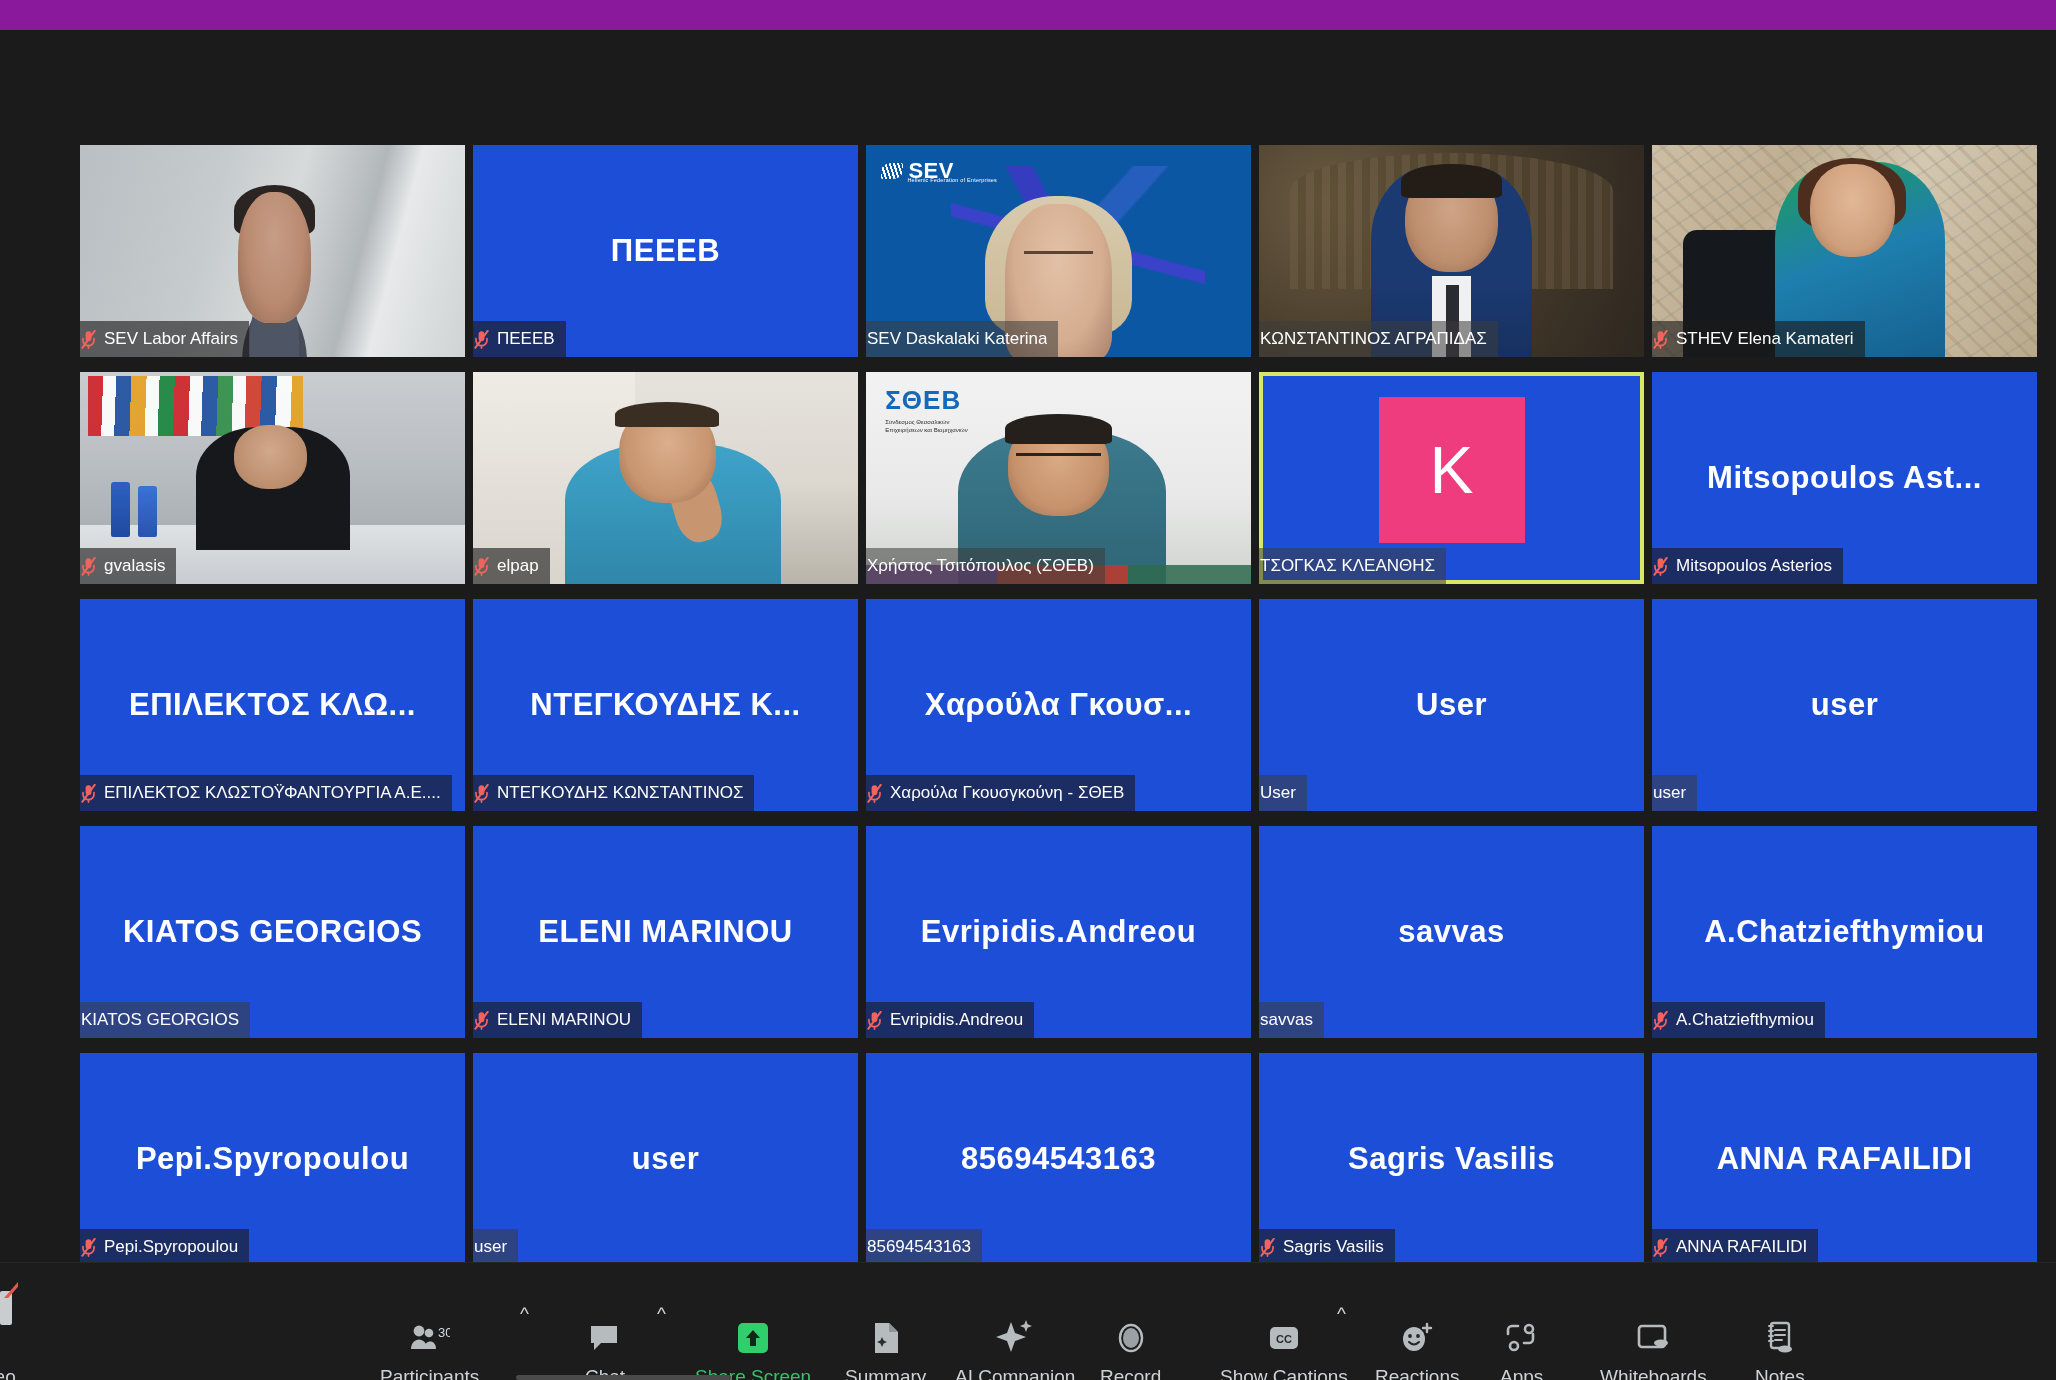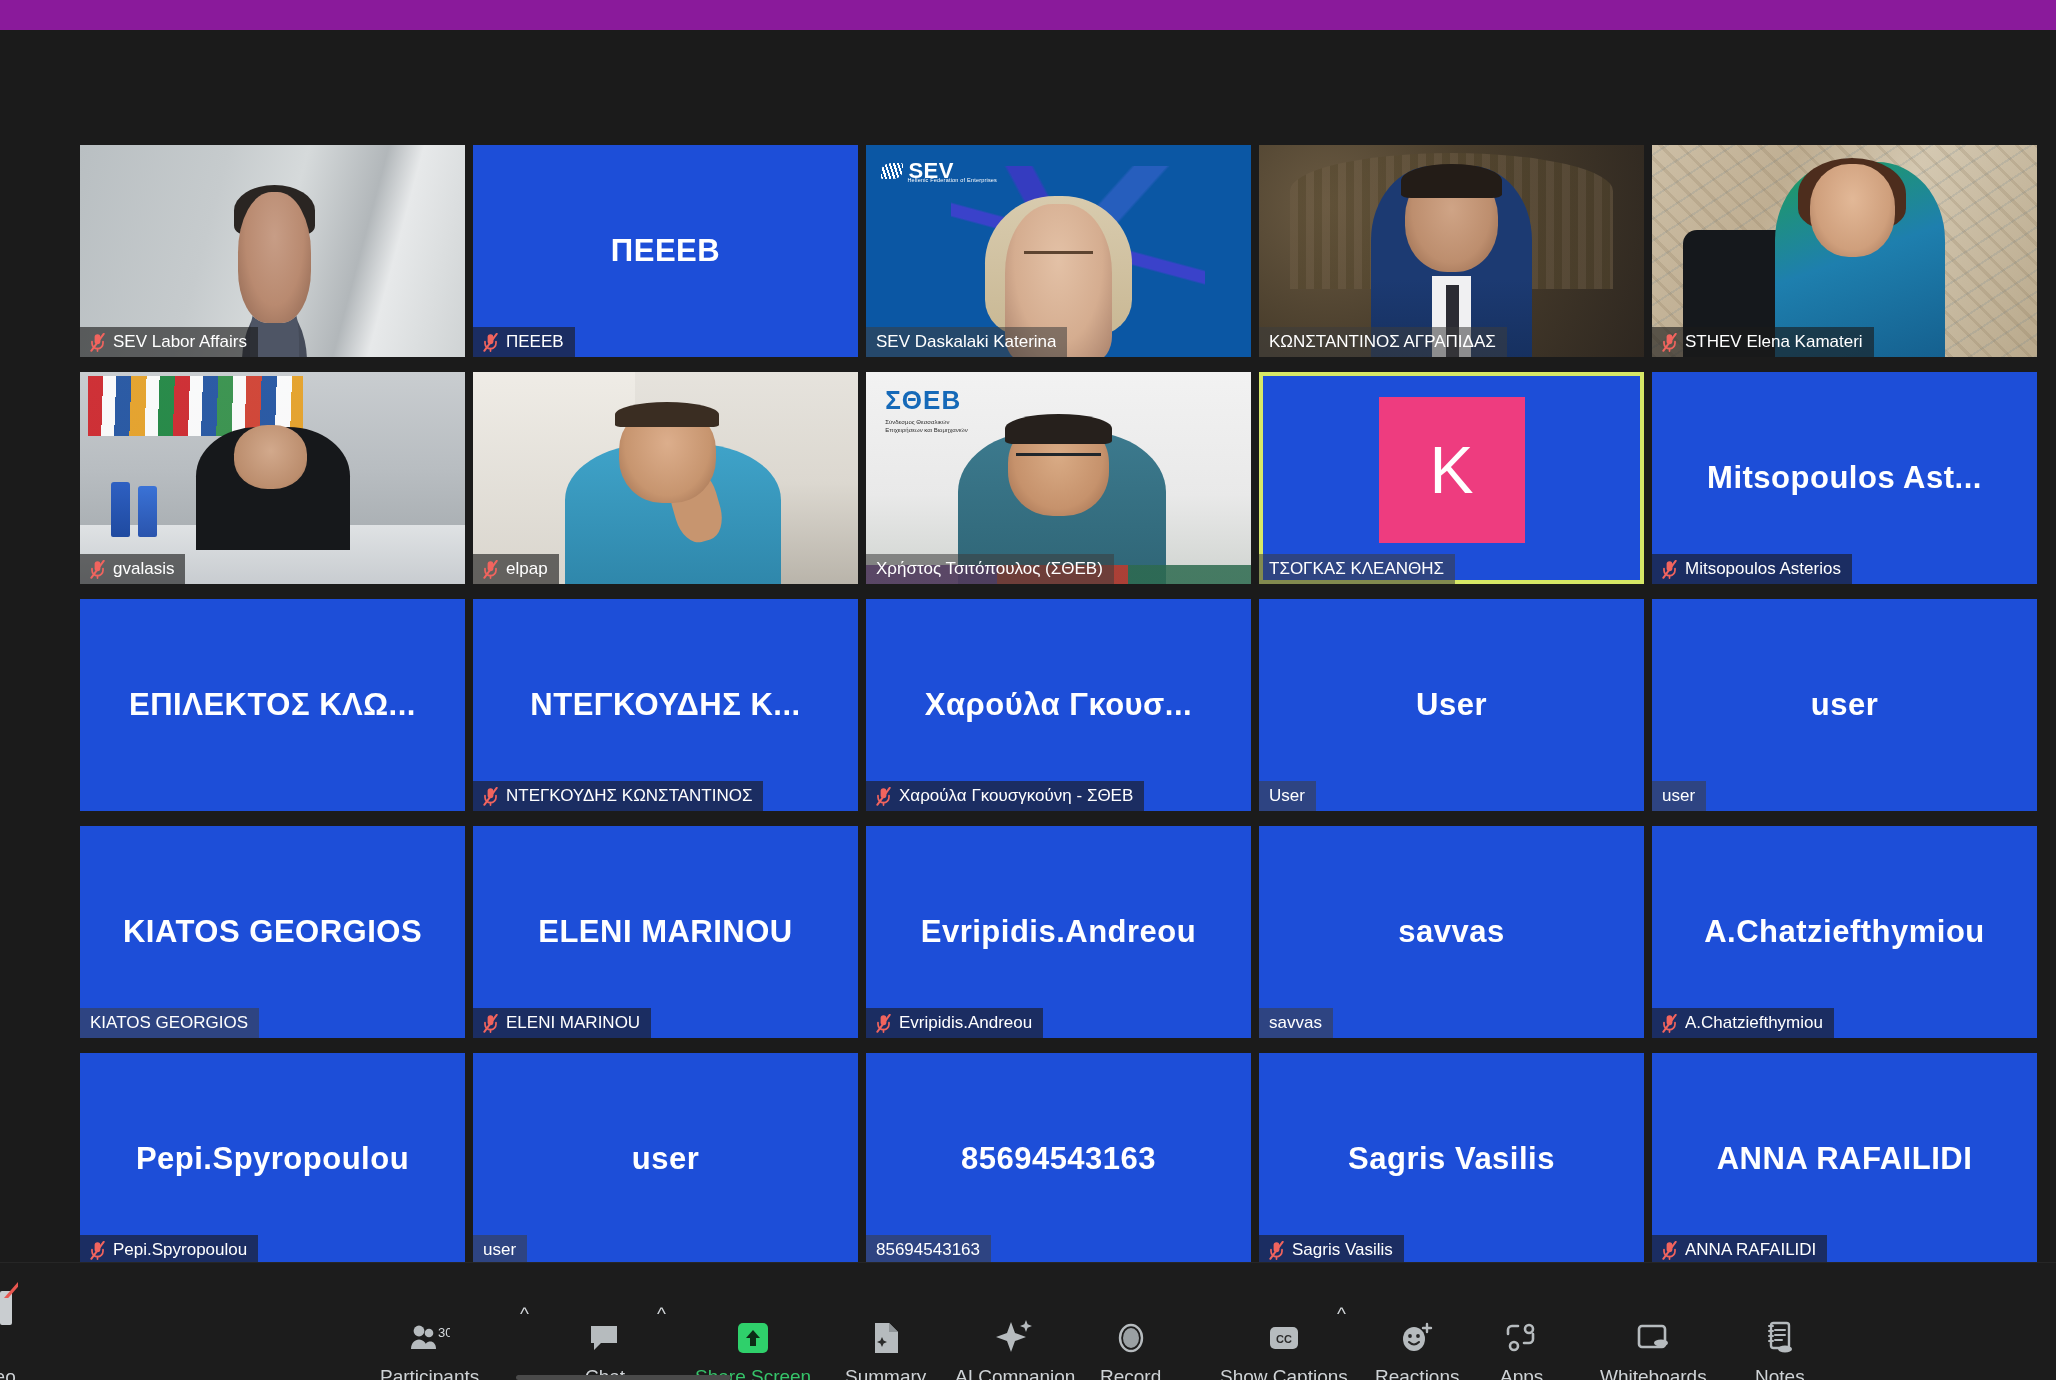--- a/index.html
+++ b/index.html
@@ -69,22 +69,22 @@
     font-size: 66px;
     font-weight: 300;
   }
 
   
   .name-label {
     position: absolute;
     left: 0; bottom: 0;
     display: flex; align-items: center;
     gap: 8px;
-    height: 30px;
-    padding: 0 11px 0 10px;
+    height: 36px;
+    padding: 0 11px 0 1px;
     background: rgba(26,26,26,0.62);
     color: #ffffff;
     font-size: 17px;
     white-space: nowrap;
     max-width: 100%;
     overflow: hidden;
   }
   .name-label.plain { background: rgba(60,60,60,0.55); }
   .name-label .nm { overflow: hidden; text-overflow: ellipsis; }
 
@@ -532,20 +532,29 @@
             <path d="M7.5 15.7v2.4" stroke="#f1645e" stroke-width="1.7" stroke-linecap="round"></path>
             <path d="M1.3 17.8L13.7 0.9" stroke="#f1645e" stroke-width="2" stroke-linecap="round"></path>
           </svg>
           <span class="nm">Mitsopoulos Asterios</span>
         </div>
       </div>
     </div>
     <div class="grid-row">
       <div class="tile">
         <div class="tile-bigname">ΕΠΙΛΕΚΤΟΣ  ΚΛΩ...</div>
+        <div class="name-label">
+          <svg class="mic-muted" viewBox="0 0 15 19">
+            <rect x="4.6" y="1.2" width="5.8" height="10" rx="2.9" fill="#f1645e"></rect>
+            <path d="M2 8.6v1.6a5.5 5.5 0 0 0 11 0V8.6" stroke="#f1645e" stroke-width="1.7" fill="none" stroke-linecap="round"></path>
+            <path d="M7.5 15.7v2.4" stroke="#f1645e" stroke-width="1.7" stroke-linecap="round"></path>
+            <path d="M1.3 17.8L13.7 0.9" stroke="#f1645e" stroke-width="2" stroke-linecap="round"></path>
+          </svg>
+          <span class="nm">ΕΠΙΛΕΚΤΟΣ ΚΛΩΣΤΟΫΦΑΝΤΟΥΡΓΙΑ Α.Ε....</span>
+        </div>
       </div>
       <div class="tile">
         <div class="tile-bigname">ΝΤΕΓΚΟΥΔΗΣ  Κ...</div>
         <div class="name-label">
           <svg class="mic-muted" viewBox="0 0 15 19">
             <rect x="4.6" y="1.2" width="5.8" height="10" rx="2.9" fill="#f1645e"></rect>
             <path d="M2 8.6v1.6a5.5 5.5 0 0 0 11 0V8.6" stroke="#f1645e" stroke-width="1.7" fill="none" stroke-linecap="round"></path>
             <path d="M7.5 15.7v2.4" stroke="#f1645e" stroke-width="1.7" stroke-linecap="round"></path>
             <path d="M1.3 17.8L13.7 0.9" stroke="#f1645e" stroke-width="2" stroke-linecap="round"></path>
           </svg>

